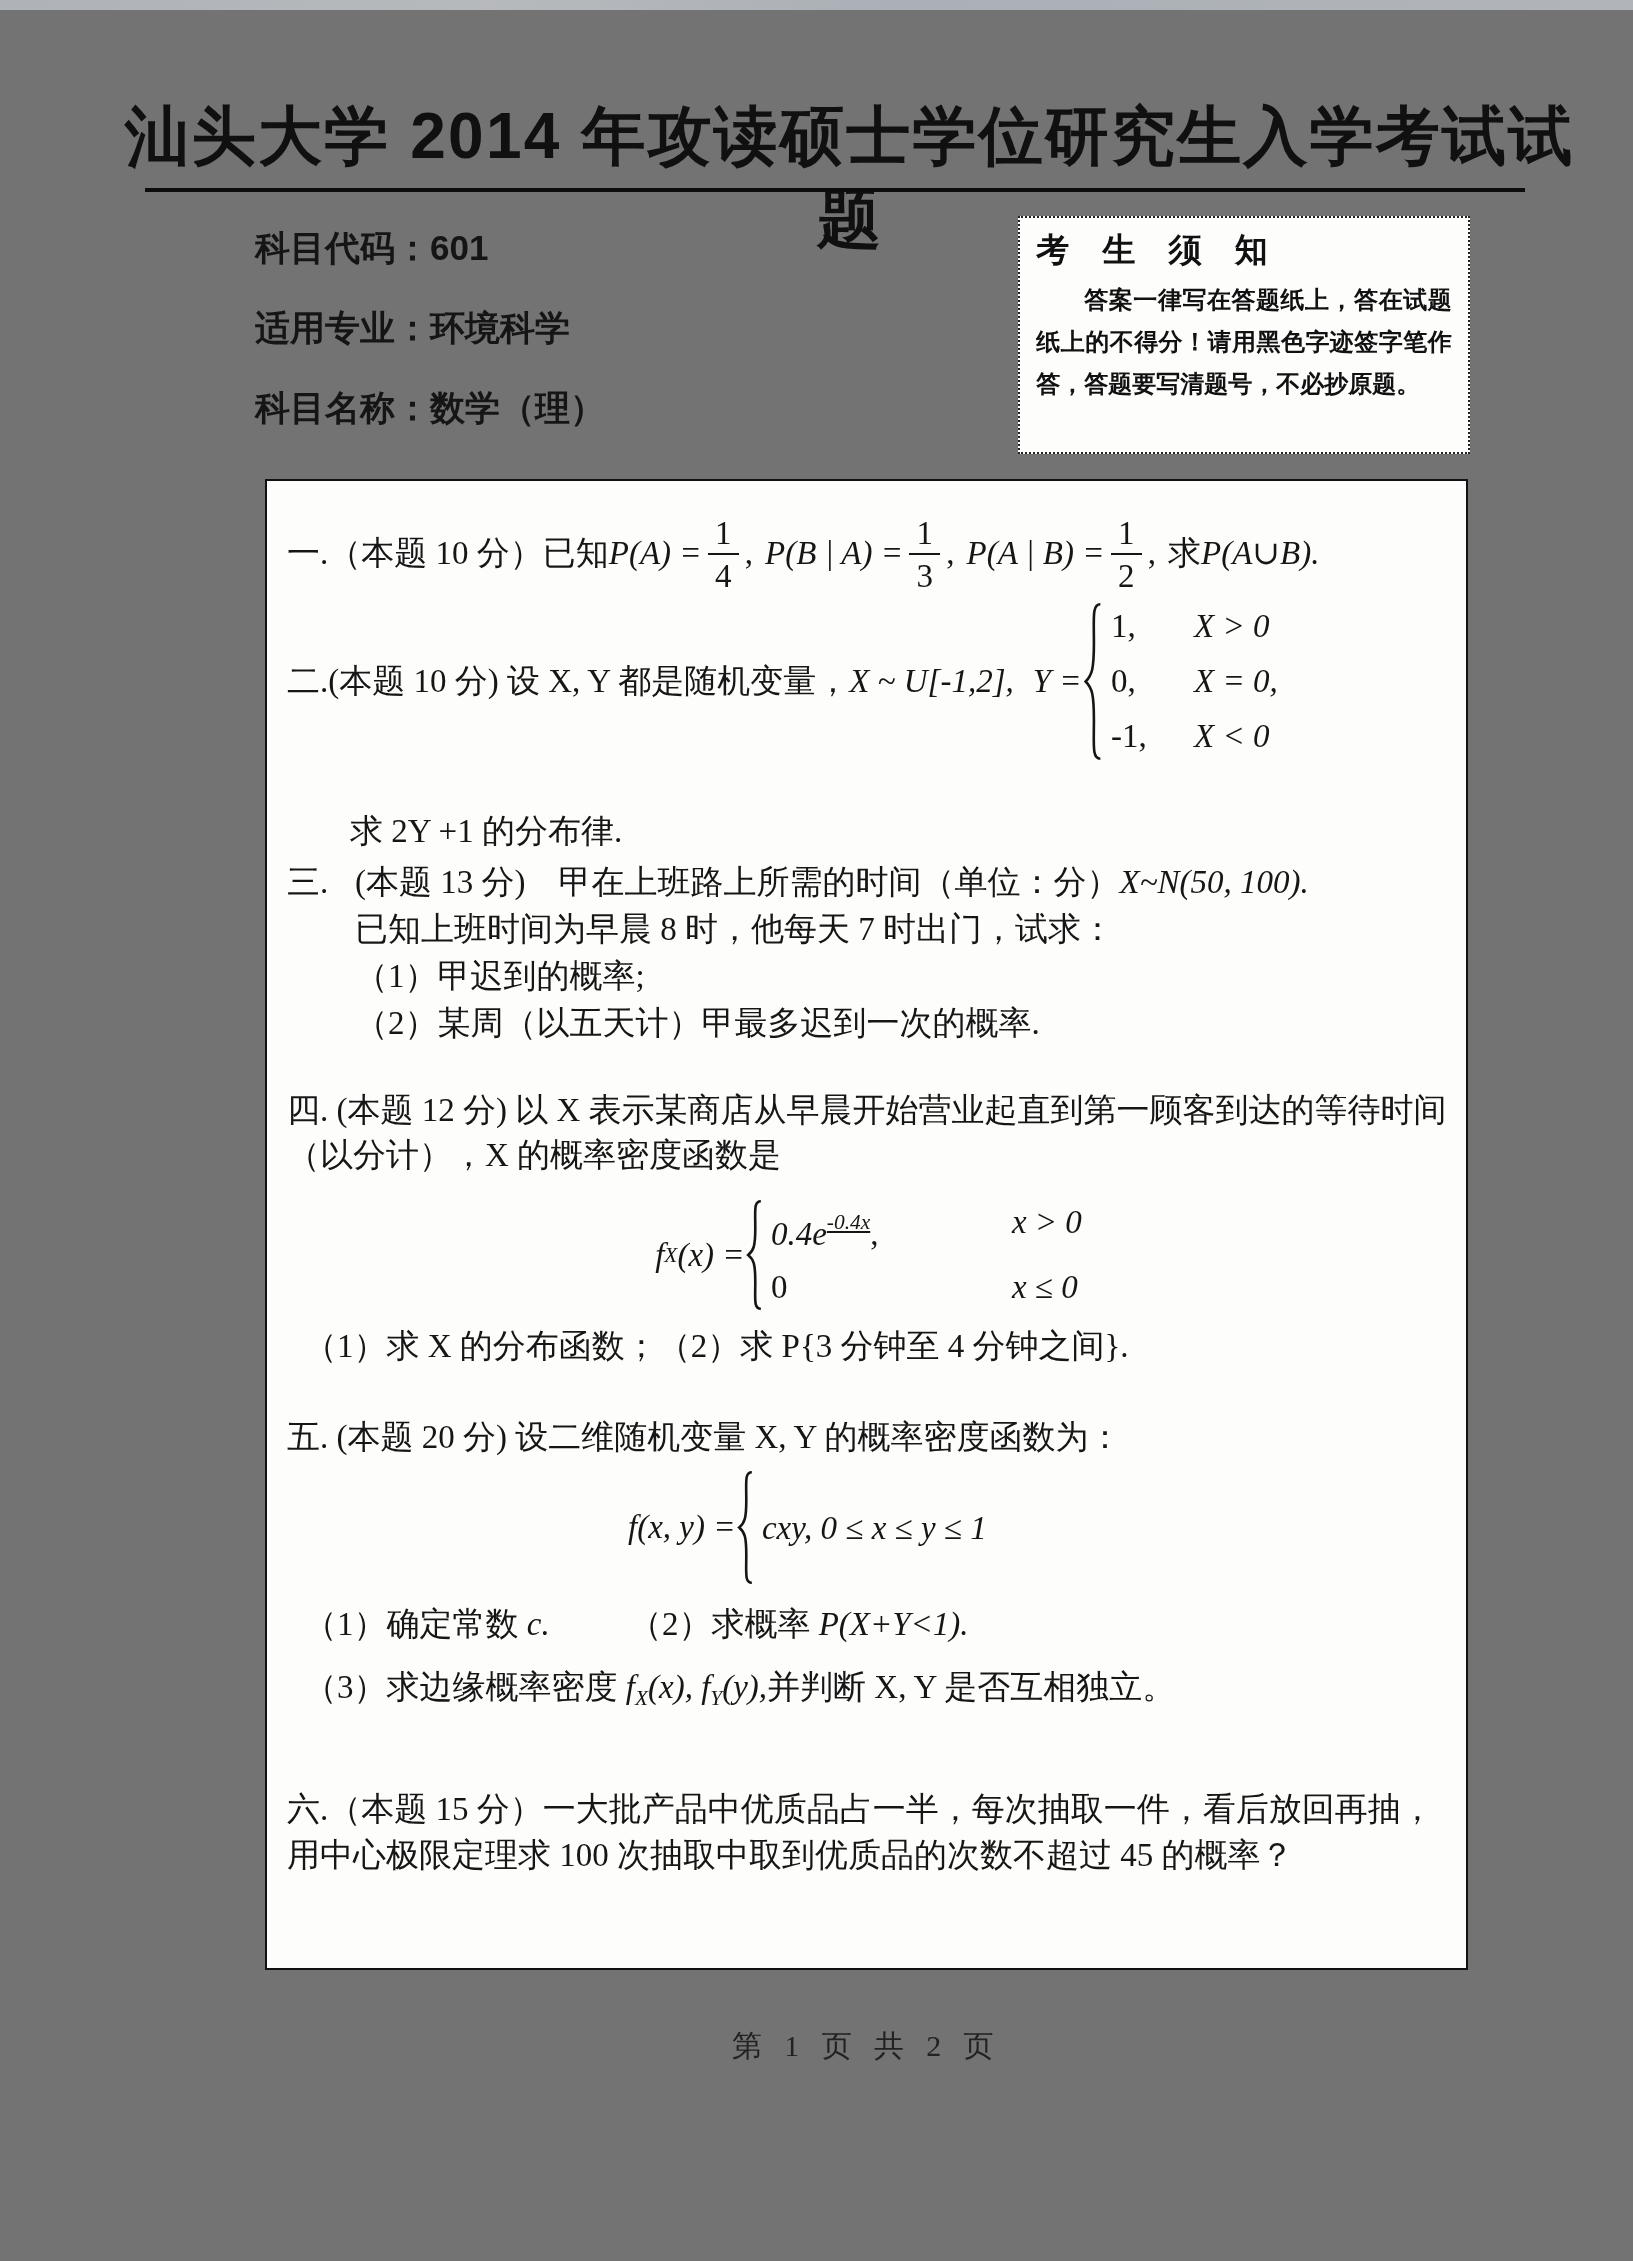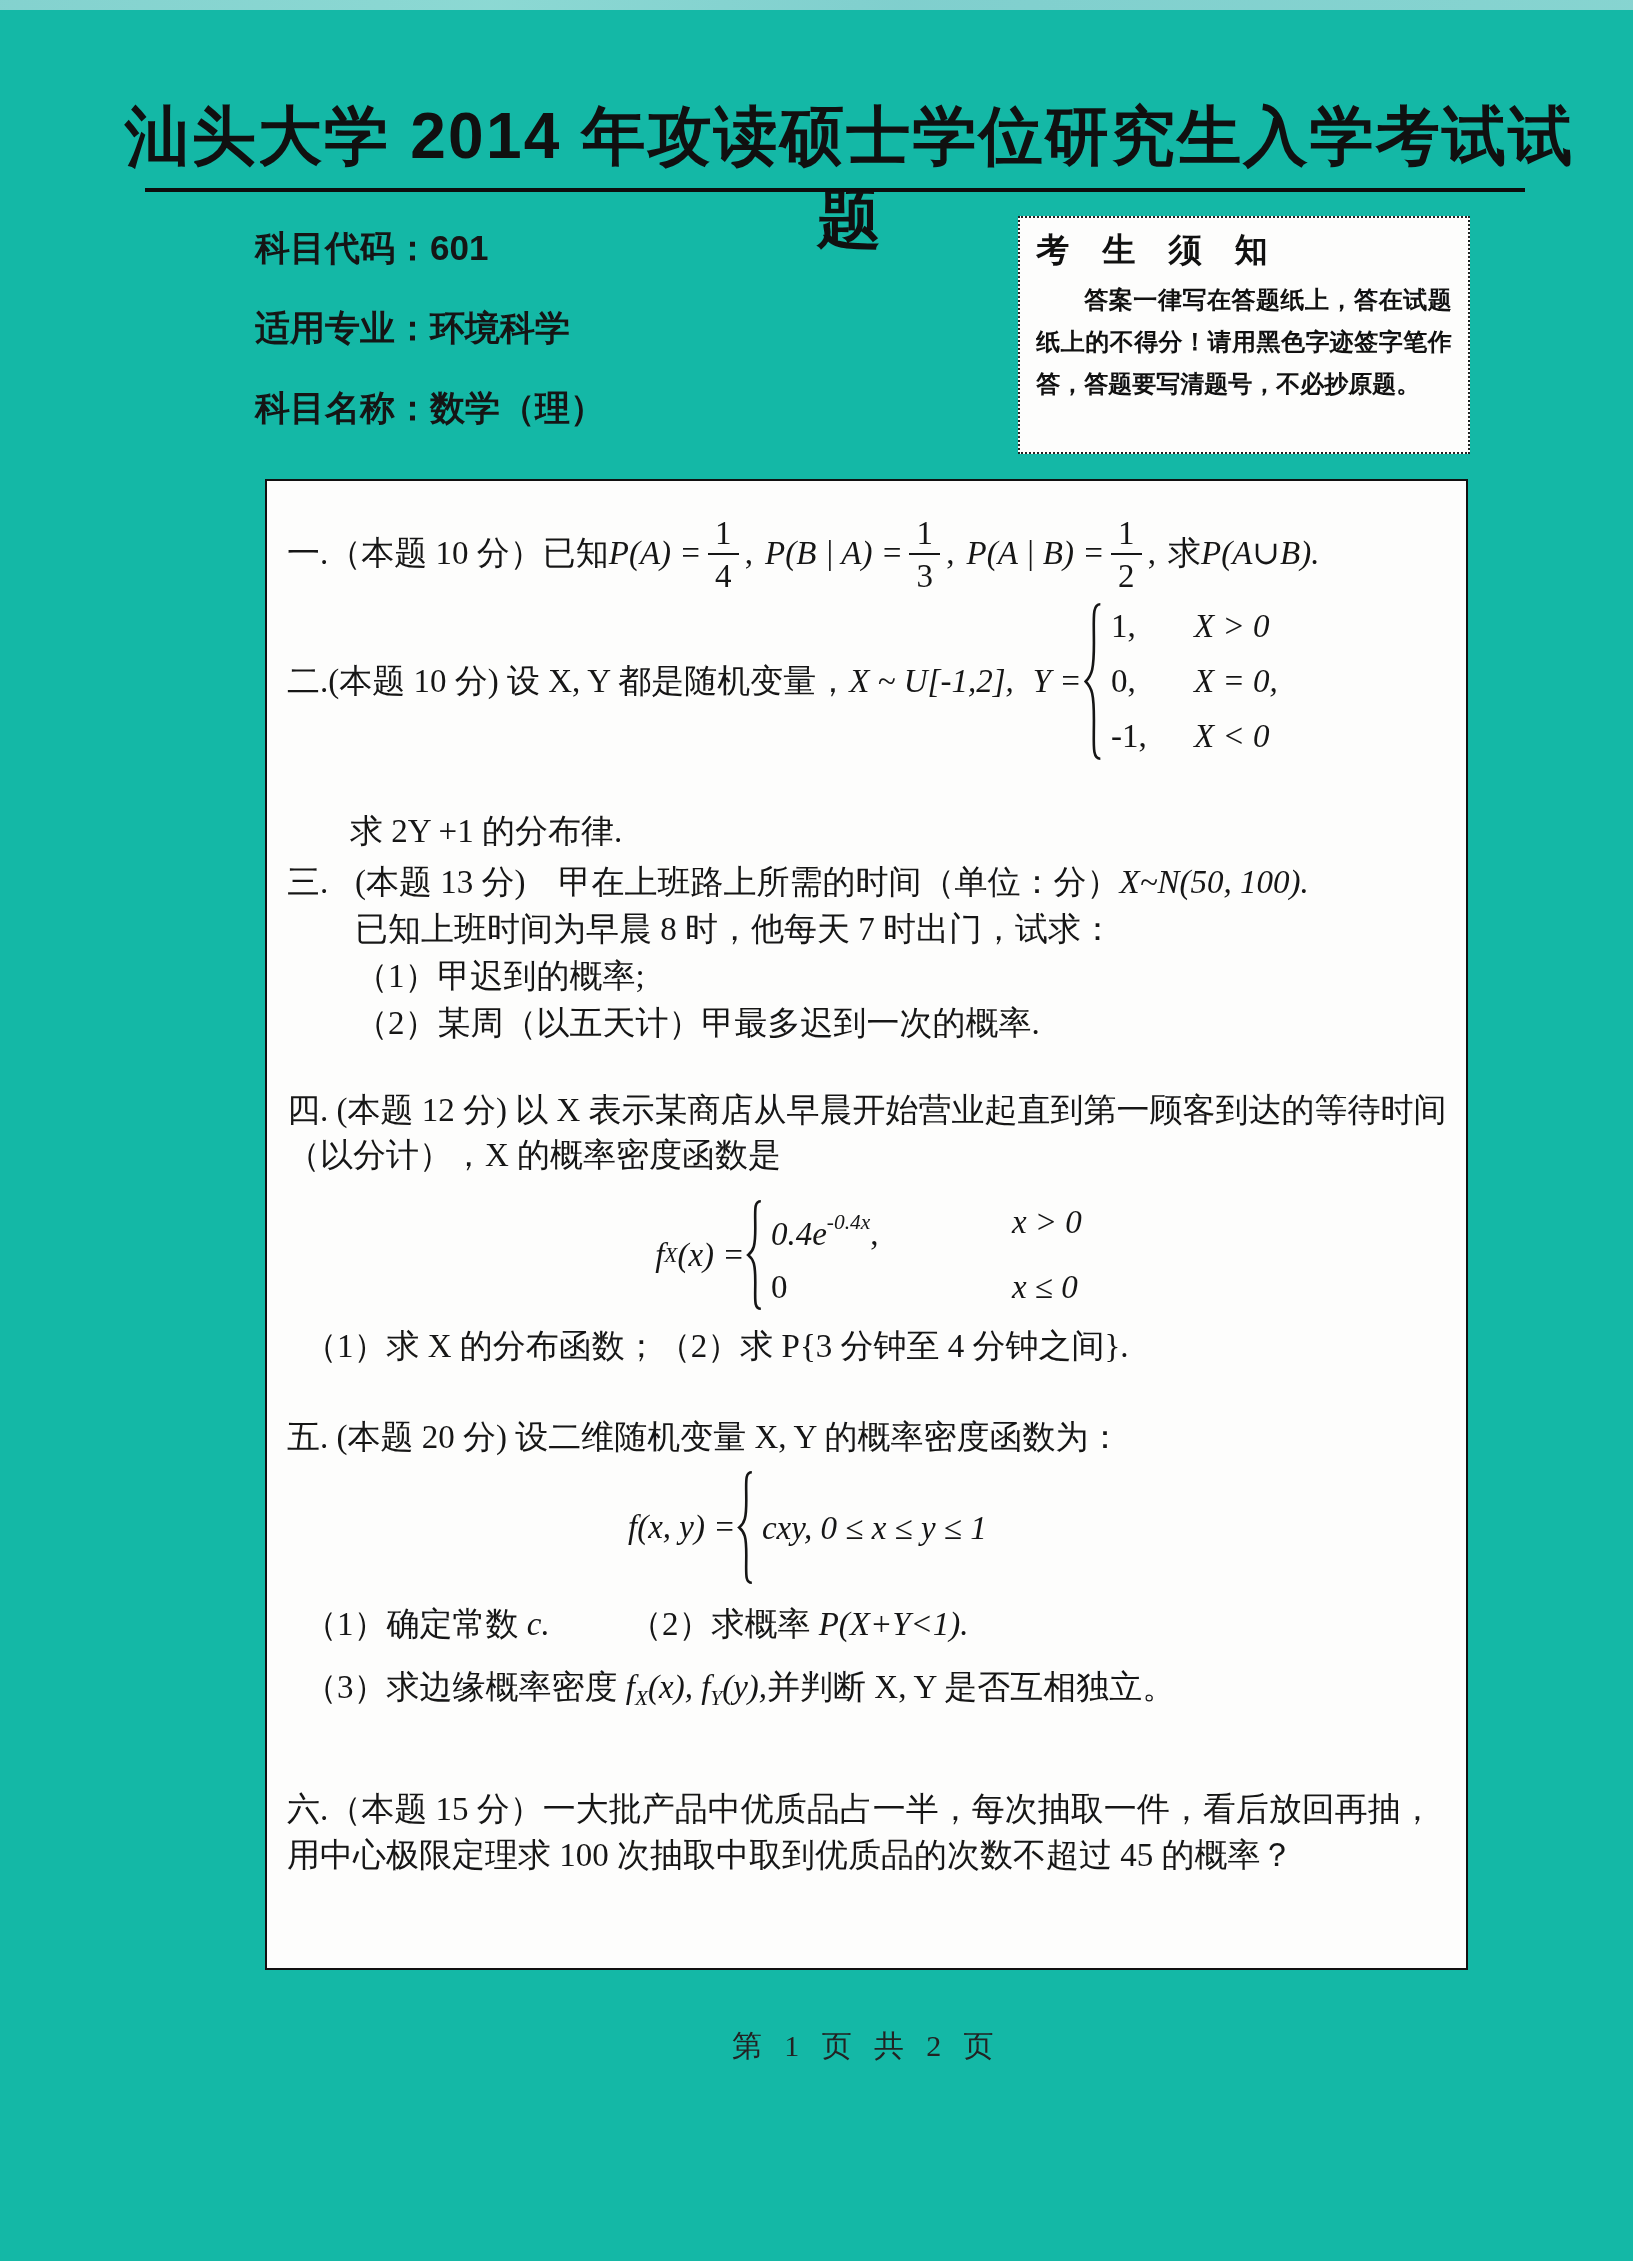--- a/index.html
+++ b/index.html
@@ -1,19 +1,19 @@
 <!DOCTYPE html>
 <html style="font-size:12px"><head>
 <meta charset="utf-8">
 <style>
   html,body{margin:0;padding:0;background:#ddd;}
   .page{
     position:relative;
     width:1634px;height:2261px;
-    background:#14b8a6;
+    background:#737373;
     font-family:"Liberation Serif","DejaVu Serif",serif;
     color:#1a1a1a;
     overflow:hidden;
   }
   
   .scan-noise{
     position:absolute;top:0;left:0;width:1634px;height:10.3px;
     background:linear-gradient(90deg,#dfe7f0 0%,#eef3f8 30%,#d8e2ee 55%,#e4ebf3 100%);
     opacity:.55;
   }
@@ -53,21 +53,21 @@
   }
   .main-box{
     position:absolute;top:479px;left:265px;width:1203px;height:1491px;
     border:2.2px solid #111;box-sizing:border-box;
     background:#fdfdfc;
   }
   .q{position:absolute;font-size:33px;line-height:47px;color:#161616;}
   .m{font-style:italic;}
   .up{font-style:normal;}
   .sub{font-size:21.4px;font-style:italic;vertical-align:-7.4px;}
-  .sup{font-size:21.4px;font-style:italic;vertical-align:16.3px;}
+  .sup{font-size:21.4px;font-style:italic;vertical-align:16.3px;text-decoration:underline;}
   .row-c{display:flex;align-items:center;}
   
   .frac{display:inline-flex;flex-direction:column;align-items:center;margin:0 6px;}
   .frac .num{padding:1.5px 7.4px 3px;line-height:34px;}
   .frac .den{border-top:2.2px solid #161616;padding:4.4px 7.4px 0;line-height:34px;}
   
   .brace{display:block;flex:0 0 auto;}
   .cases{display:flex;flex-direction:column;justify-content:center;margin-left:7.4px;}
   .case-row{display:flex;line-height:55px;}
   .case-row .cv{min-width:64px;}

